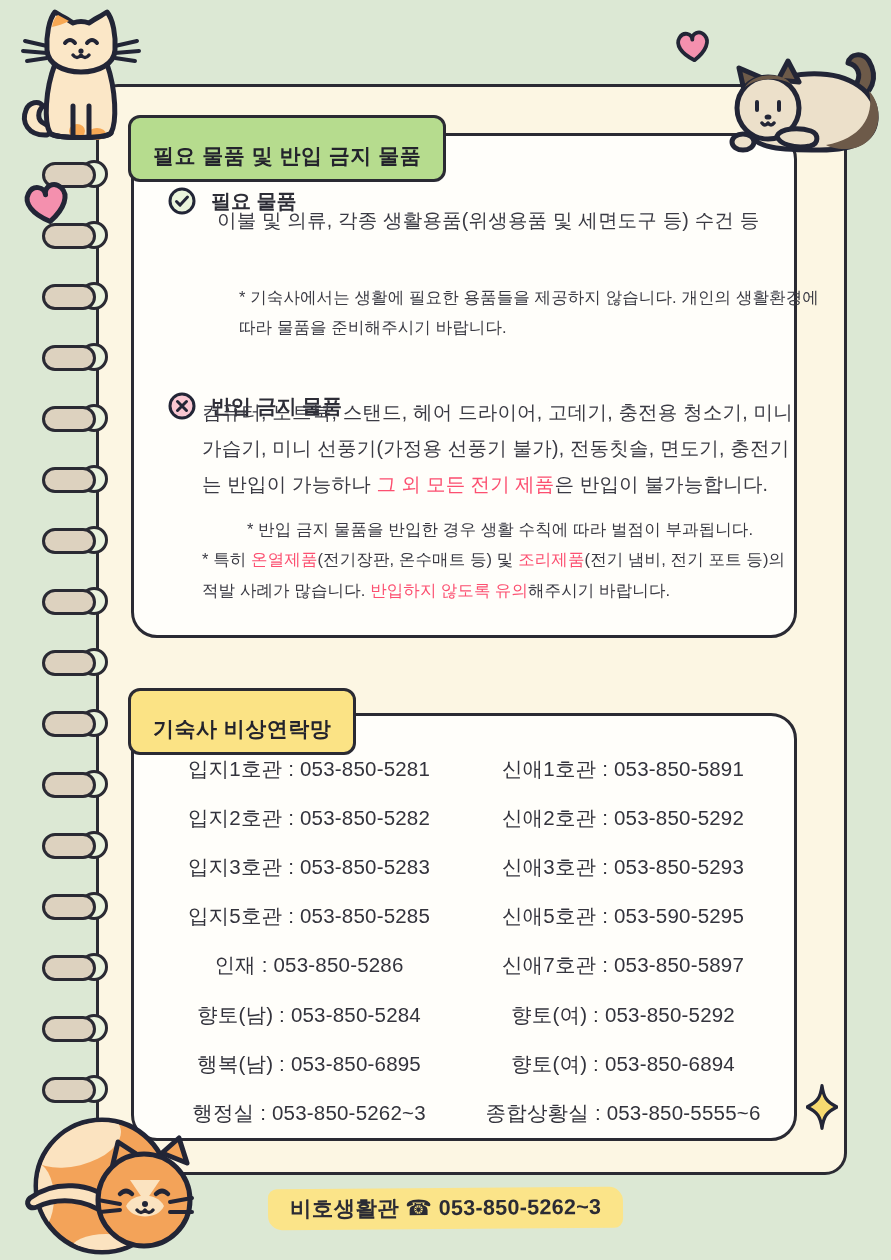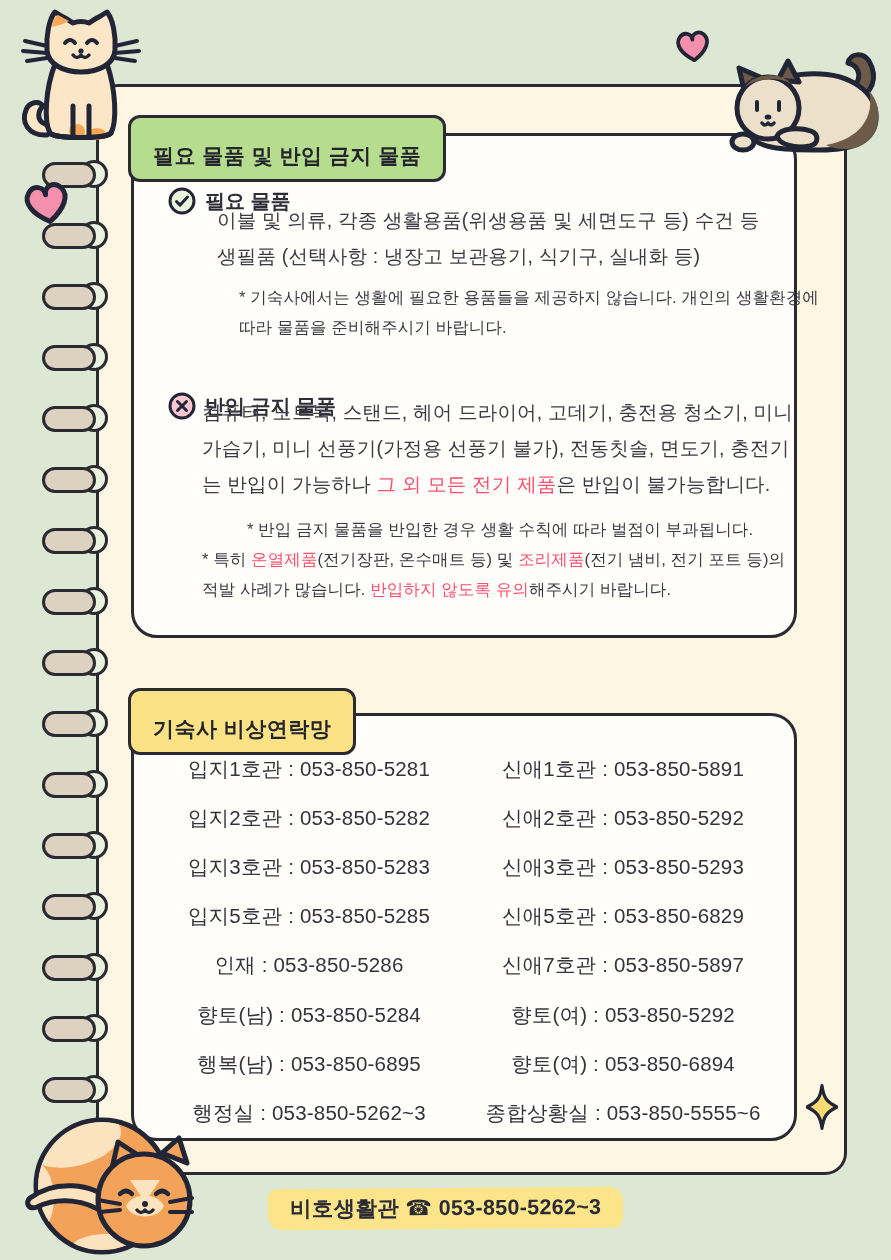--- a/index.html
+++ b/index.html
@@ -37,25 +37,25 @@
   
   .badge{
     position:absolute;border:3.5px solid #2a2a33;border-radius:12px;
     font-weight:bold;font-size:21px;color:#23232c;
     padding:24px 22px 9px;letter-spacing:.5px;box-sizing:border-box;white-space:nowrap;
   }
   #badge-items{left:128px;top:115px;background:#b6dc8e;}
   #badge-contacts{left:128px;top:688px;background:#fbe385;}
   
   .abs{position:absolute;}
-  .sec-head{display:flex;align-items:flex-end;gap:9px;font-size:20px;font-weight:600;color:#2d2d36;}
+  .sec-head{display:flex;align-items:flex-end;gap:15px;font-size:20px;font-weight:600;color:#2d2d36;}
   .sec-head svg{display:block;}
   .body-text{font-size:19.5px;line-height:36px;color:#3a3a43;letter-spacing:.2px;}
   .note-text{font-size:16.5px;line-height:30px;color:#3a3a43;letter-spacing:.1px;}
-  .em{color:#fc4f70;}
+  .em{color:#fc4f70;font-family:Liberation Serif, serif;}
   
   .contact-grid{
     position:absolute;left:18px;top:28px;width:628px;
     display:grid;grid-template-columns:1fr 1fr;grid-auto-rows:49.2px;
     align-items:center;justify-items:center;
     font-size:20.5px;color:#33333c;letter-spacing:.2px;
   }
   
   .footer{
     position:absolute;left:0;top:1188px;width:891px;text-align:center;
@@ -98,21 +98,20 @@
 
     <div class="abs sec-head" style="left:34px;top:51px;">
       <svg width="28" height="28" viewBox="0 0 28 28">
         <circle cx="14" cy="14" r="12" fill="#eaf4dc" class="ol" stroke-width="3"></circle>
         <path d="M8.5 14.5 l3.6 3.6 l7.4 -8" fill="none" class="ol" stroke-width="3"></path>
       </svg>
       <span>필요 물품</span>
     </div>
     <div class="abs body-text" style="left:83px;top:66px;width:600px;">
       <div>이불 및 의류, 각종 생활용품(위생용품 및 세면도구 등) 수건 등</div>
-      <div>생필품 (선택사항 : 냉장고 보관용기, 식기구, 실내화 등)</div>
     </div>
     <div class="abs note-text" style="left:68px;top:146px;width:596px;margin-left:37px;">* 기숙사에서는 생활에 필요한 용품들을 제공하지 않습니다. 개인의 생활환경에 따라 물품을 준비해주시기 바랍니다.</div>
 
     <div class="abs sec-head" style="left:34px;top:256px;">
       <svg width="28" height="28" viewBox="0 0 28 28">
         <circle cx="14" cy="14" r="12" fill="#f9c7d2" class="ol" stroke-width="3"></circle>
         <path d="M9.5 9.5 l9 9 M18.5 9.5 l-9 9" fill="none" class="ol" stroke-width="3"></path>
       </svg>
       <span>반입 금지 물품</span>
     </div>
@@ -124,21 +123,21 @@
 
   <div class="card" id="card-contacts">
     <div class="contact-grid">
       <div>입지1호관 : 053-850-5281</div>
       <div>신애1호관 : 053-850-5891</div>
       <div>입지2호관 : 053-850-5282</div>
       <div>신애2호관 : 053-850-5292</div>
       <div>입지3호관 : 053-850-5283</div>
       <div>신애3호관 : 053-850-5293</div>
       <div>입지5호관 : 053-850-5285</div>
-      <div>신애5호관 : 053-850-6829</div>
+      <div>신애5호관 : 053-590-5295</div>
       <div>인재 : 053-850-5286</div>
       <div>신애7호관 : 053-850-5897</div>
       <div>향토(남) : 053-850-5284</div>
       <div>향토(여) : 053-850-5292</div>
       <div>행복(남) : 053-850-6895</div>
       <div>향토(여) : 053-850-6894</div>
       <div>행정실 : 053-850-5262~3</div>
       <div>종합상황실 : 053-850-5555~6</div>
     </div>
   </div>

